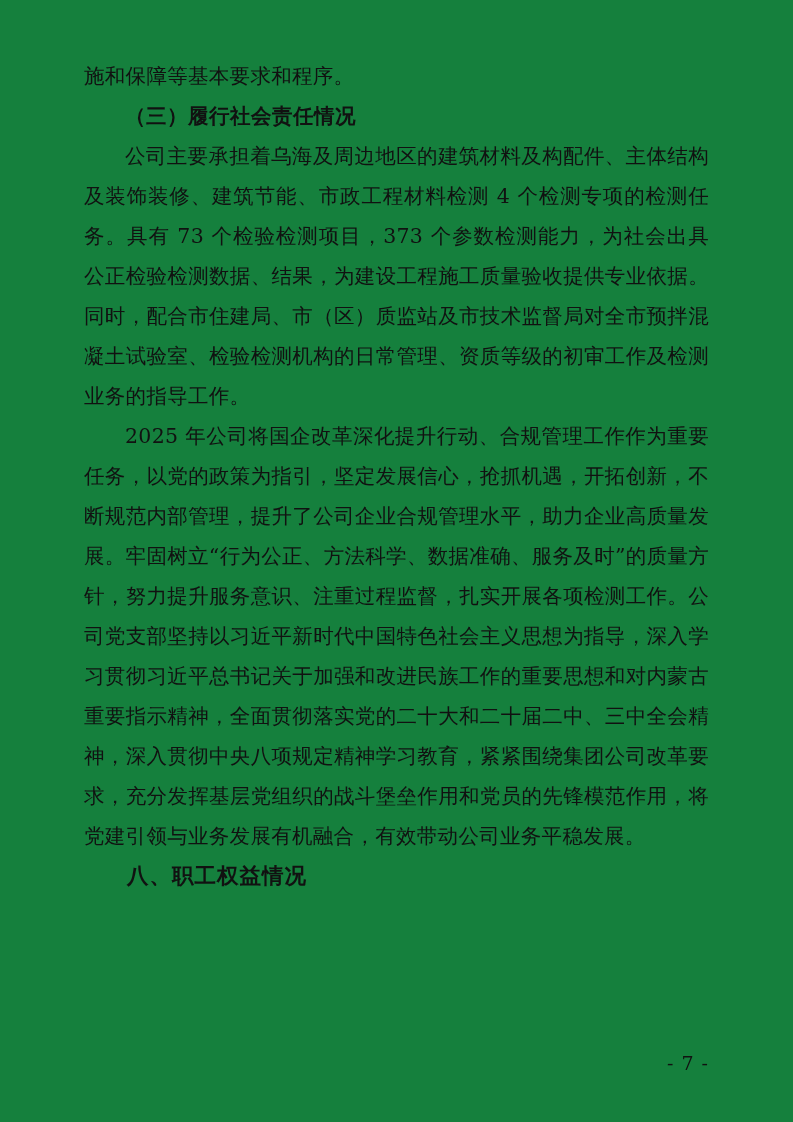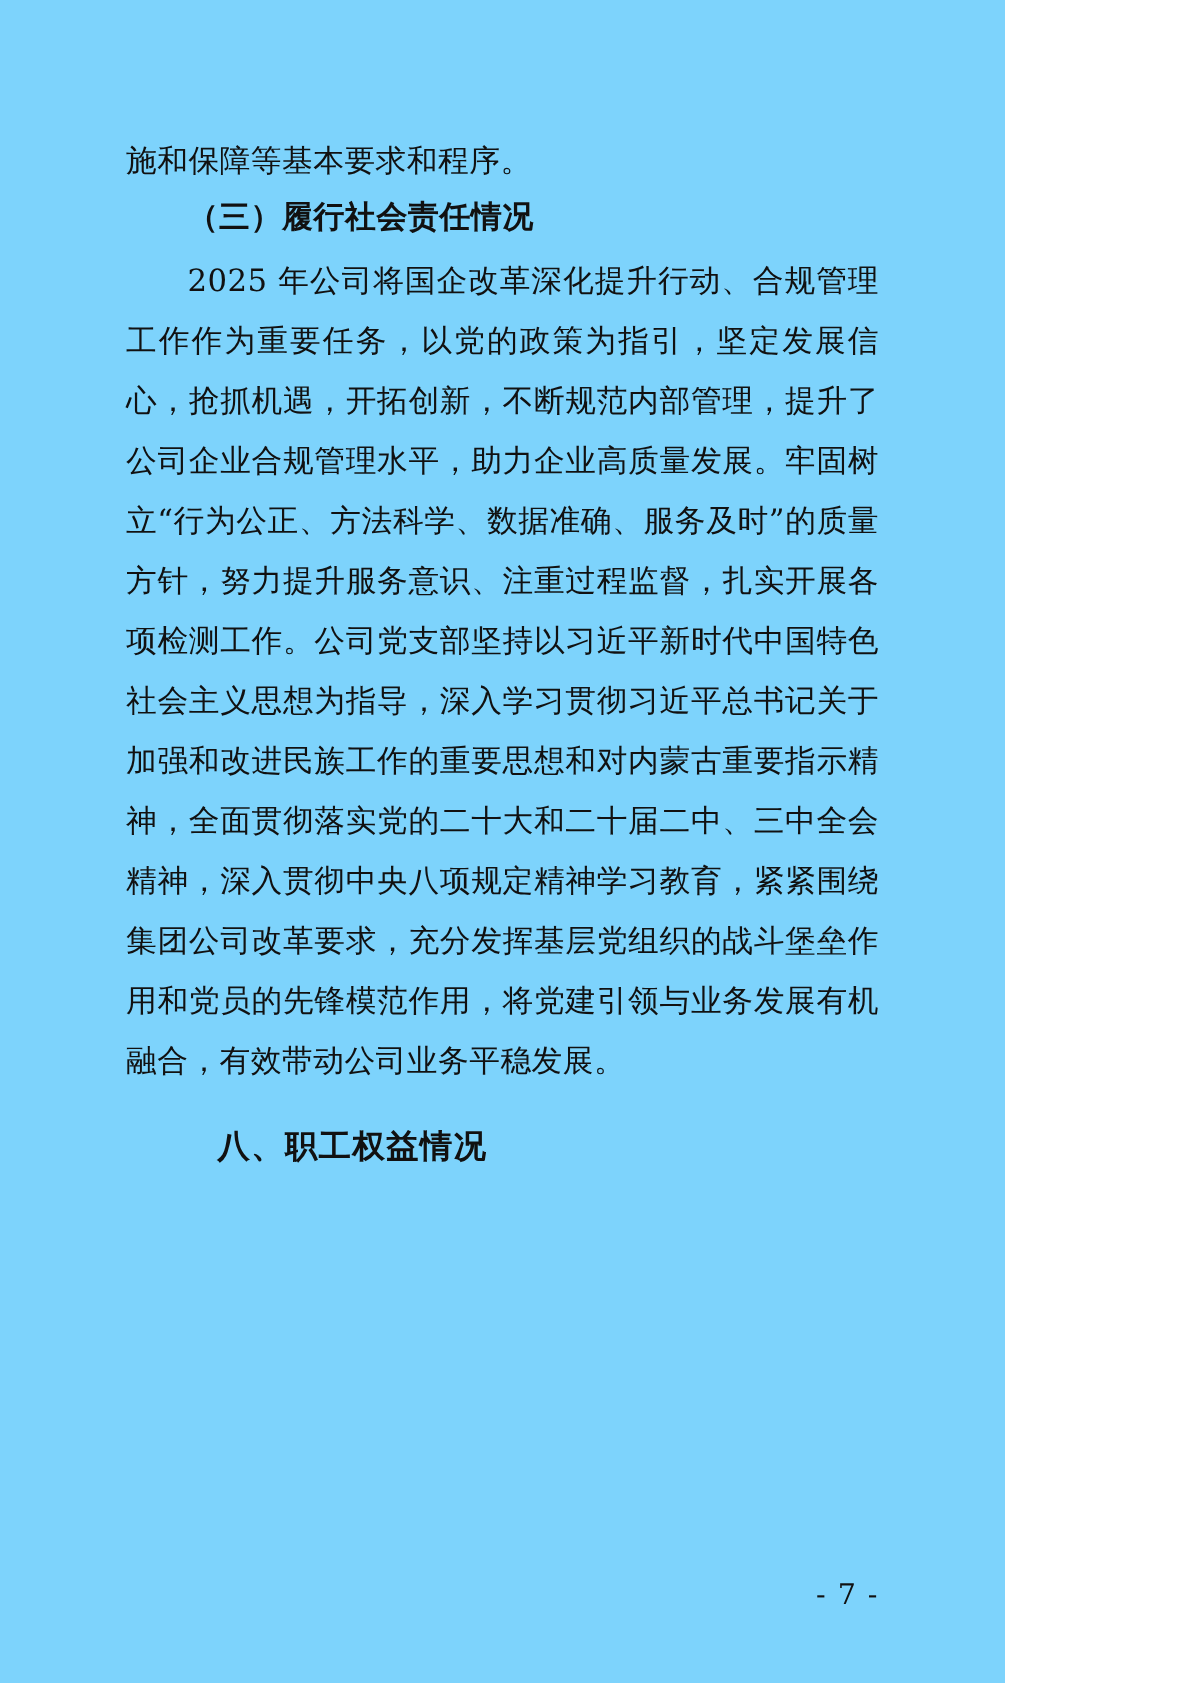--- a/index.html
+++ b/index.html
@@ -11,50 +11,50 @@
     width: 793px;
     height: 1122px;
     font-family: "DejaVu Serif", "Liberation Serif", serif;
     color: #1a1a1a;
     position: relative;
     overflow: hidden;
   }
   .page {
     position: absolute;
     top: 0; left: 0;
-    width: 670px;
+    width: 793px;
     height: 1122px;
-    background: #7dd3fc;
+    background: #15803d;
     box-sizing: border-box;
-    padding: 87px 84px 60px 84px;
+    padding: 56px 84px 60px 84px;
   }
   .doc-body {
     font-size: 20.5px;
     line-height: 40px;
     text-align: justify;
     text-justify: inter-ideograph;
     letter-spacing: 0.3px;
     color: #111;
   }
   .para {
     margin: 0 0 0 0;
     text-indent: 2em;
     font-family: "DejaVu Serif", "Liberation Serif", serif;
   }
   .heading {
     margin: 0;
     text-indent: 2em;
     font-weight: bold;
     font-size: 20.5px;
     line-height: 40px;
-    font-family: Liberation Mono, monospace;
+    font-family: Liberation Serif, serif;
     letter-spacing: 0.5px;
   }
   .heading-major {
-    margin: 18px;
+    margin: 0;
     text-indent: 2em;
     font-weight: bold;
     font-size: 21.5px;
     line-height: 40px;
     font-family: "DejaVu Sans", "Liberation Sans", sans-serif;
     letter-spacing: 1px;
   }
   .cont {
     text-indent: 0;
   }
@@ -73,20 +73,21 @@
 </head>
 <body>
 
 <div class="page">
   <div class="doc-body">
 
     <p class="para cont">施和保障等基本要求和程序。</p>
 
     <p class="heading">（三）履行社会责任情况</p>
 
+    <p class="para">公司主要承担着乌海及周边地区的建筑材料及构配件、主体结构及装饰装修、建筑节能、市政工程材料检测 4 个检测专项的检测任务。具有 73 个检验检测项目，373 个参数检测能力，为社会出具公正检验检测数据、结果，为建设工程施工质量验收提供专业依据。同时，配合市住建局、市（区）质监站及市技术监督局对全市预拌混凝土试验室、检验检测机构的日常管理、资质等级的初审工作及检测业务的指导工作。</p>
 
 
     <p class="para">2025 年公司将国企改革深化提升行动、合规管理工作作为重要任务，以党的政策为指引，坚定发展信心，抢抓机遇，开拓创新，不断规范内部管理，提升了公司企业合规管理水平，助力企业高质量发展。牢固树立“行为公正、方法科学、数据准确、服务及时”的质量方针，努力提升服务意识、注重过程监督，扎实开展各项检测工作。公司党支部坚持以习近平新时代中国特色社会主义思想为指导，深入学习贯彻习近平总书记关于加强和改进民族工作的重要思想和对内蒙古重要指示精神，全面贯彻落实党的二十大和二十届二中、三中全会精神，深入贯彻中央八项规定精神学习教育，紧紧围绕集团公司改革要求，充分发挥基层党组织的战斗堡垒作用和党员的先锋模范作用，将党建引领与业务发展有机融合，有效带动公司业务平稳发展。</p>
 
     <p class="heading-major">八、职工权益情况</p>
 
   </div>
 
   <div class="page-number">- 7 -</div>
 </div>

